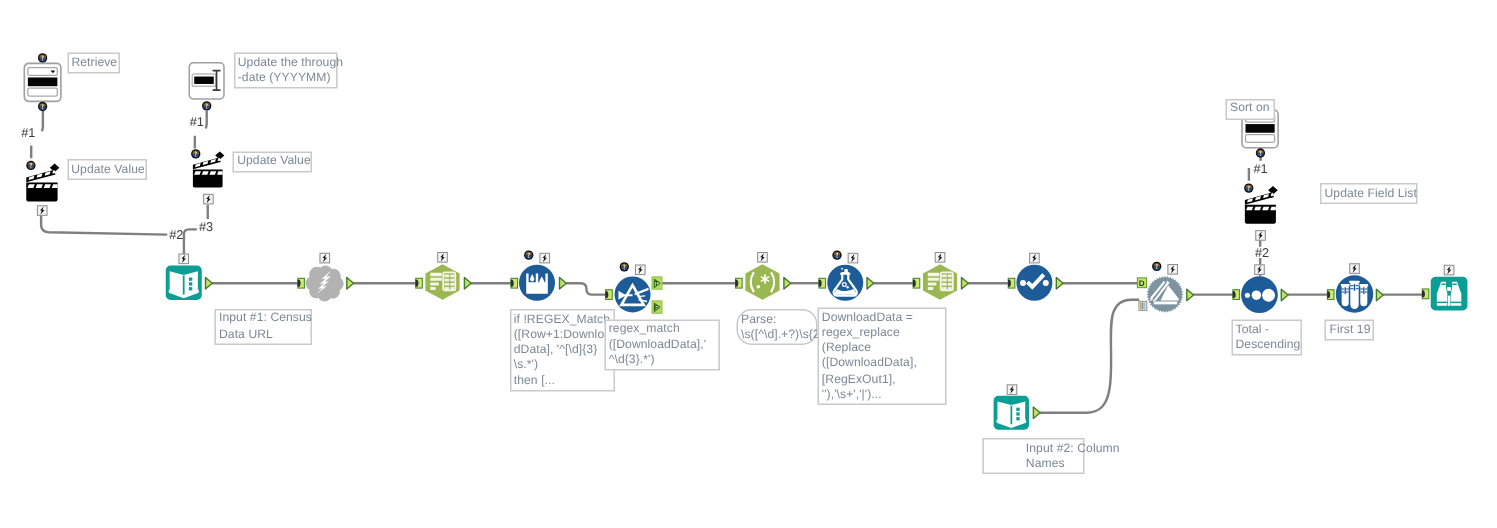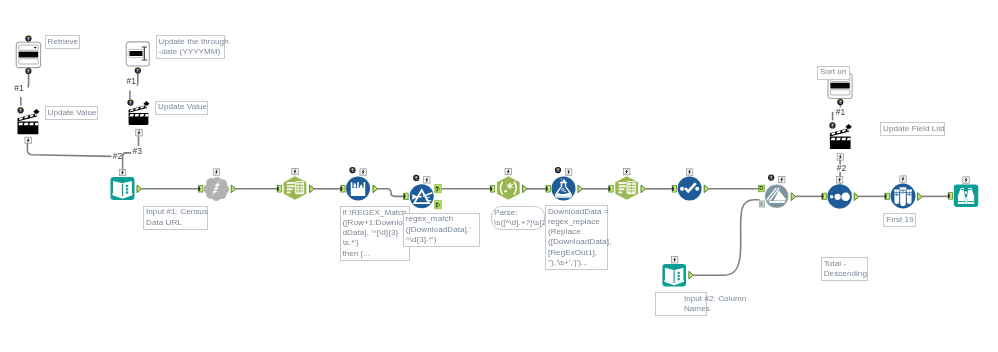--- a/index.html
+++ b/index.html
@@ -503,30 +503,30 @@
       <div class="lbl" style="left: 339.5px; top: 206px; width: 70px; min-height: 52.6px;">if !REGEX_Match
 ([Row+1:Downloa
 dData], '^[\d]{3}
 \s.*')
 then [...</div>
       <div class="lbl" style="left: 402.8px; top: 212.7px; width: 77px; min-height: 32.9px;">regex_match
 ([DownloadData],'
 ^\d{3}.*')</div>
       <div class="lbl" style="left: 491px; top: 206px; width: 53.9px; min-height: 23px; border-radius: 10px;">Parse:
 \s([^\d].+?)\s{2</div>
-      <div class="lbl" style="left: 544.9px; top: 205px; width: 63px; min-height: 62px;">DownloadData =
+      <div class="lbl" style="left: 544.9px; top: 205px; width: 86px; min-height: 62px;">DownloadData =
 regex_replace
 (Replace
 ([DownloadData],
 [RegExOut1],
 ''),'\s+','|')...</div>
-      <div class="lbl" style="left: 820.7px; top: 212.8px; width: 47.2px; min-height: 23.8px; margin-top: 44px;">Total -
+      <div class="lbl" style="left: 820.7px; top: 212.8px; width: 47.2px; min-height: 23.8px;">Total -
 Descending</div>
       <div class="lbl" style="left: 883.3px; top: 213.1px; width: 32.4px; min-height: 13.4px;">First 19</div>
-      <div class="lbl" style="left: 654.9px; top: 292px; width: 52px; min-height: 23.1px; padding-left: 28px;">Input #2: Column
+      <div class="lbl" style="left: 654.9px; top: 292px; width: 68px; min-height: 23.1px; padding-left: 28px;">Input #2: Column
 Names</div>
       <div class="num" style="left: 14.2px; top: 84px;">#1</div>
       <div class="num" style="left: 126.5px; top: 76.5px;">#1</div>
       <div class="num" style="left: 112.8px; top: 152px;">#2</div>
       <div class="num" style="left: 132.6px; top: 146.8px;">#3</div>
       <div class="num" style="left: 835.7px; top: 107.6px;">#1</div>
       <div class="num" style="left: 836.7px; top: 164.4px;">#2</div>
     </div>
 </div>
 

